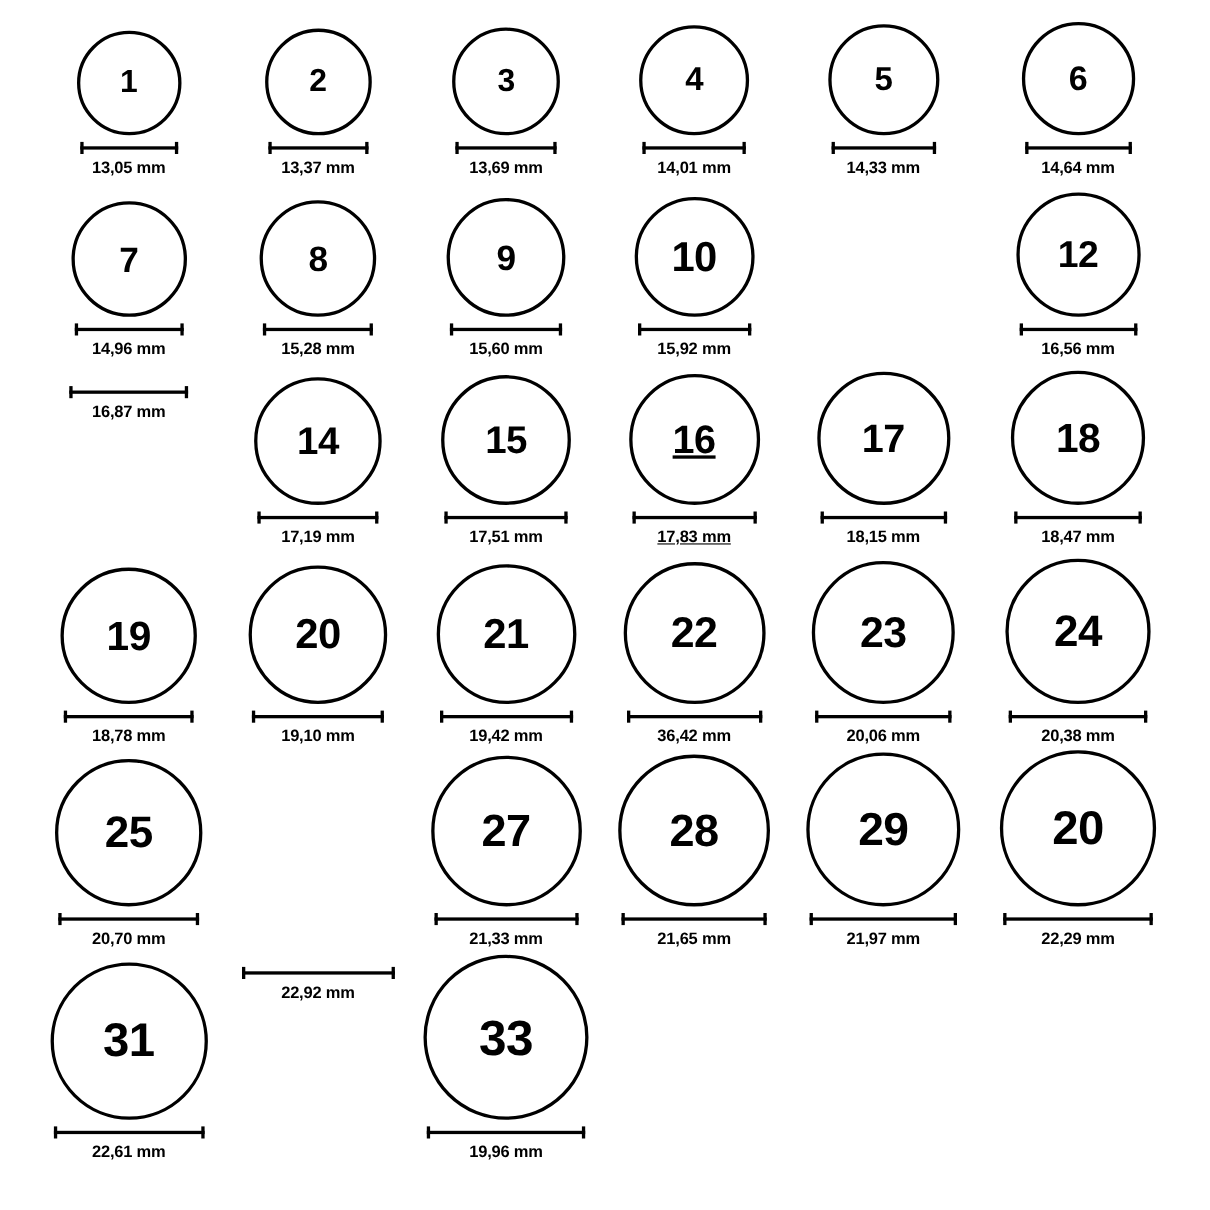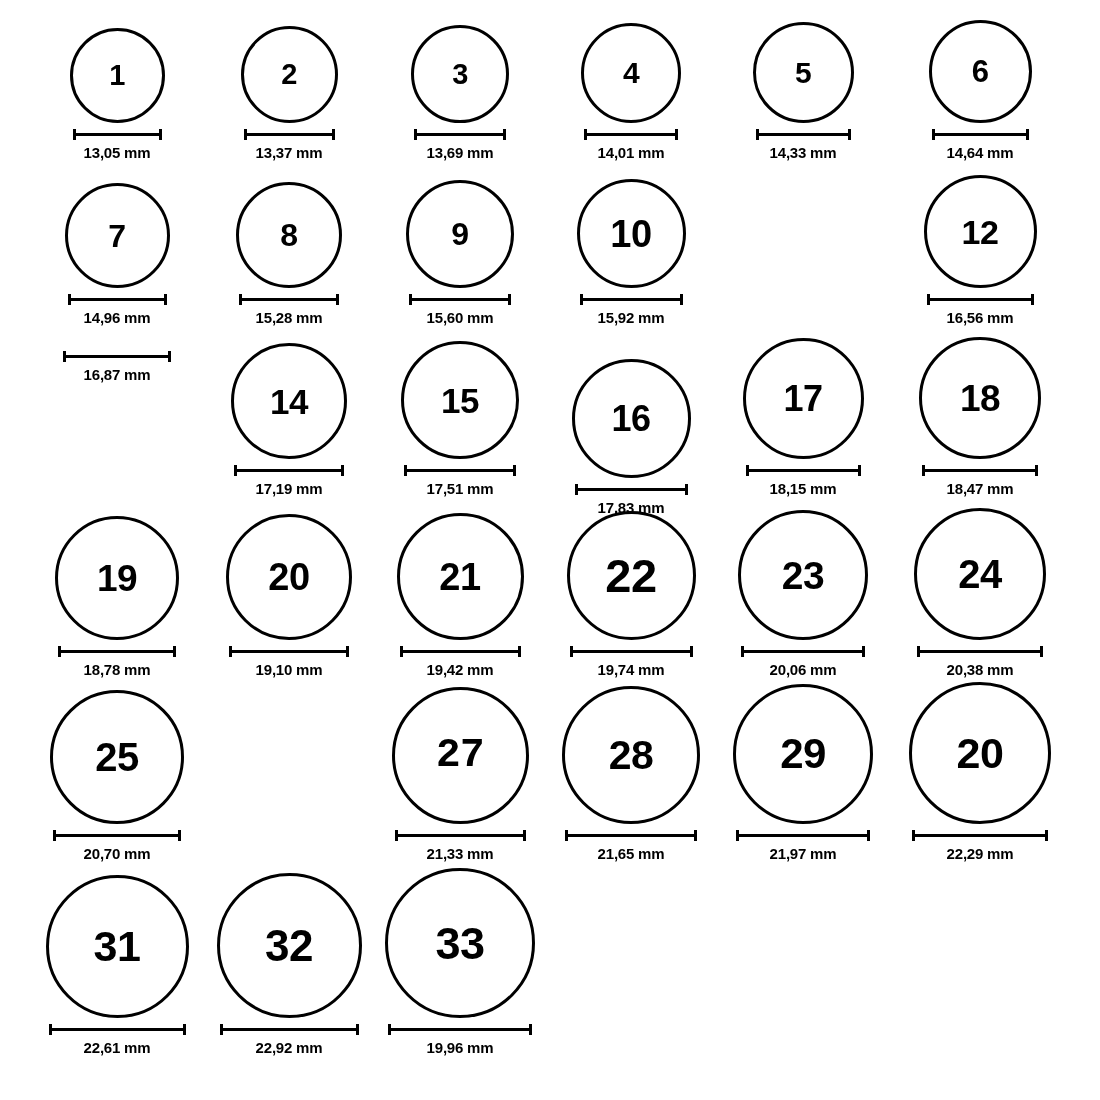--- a/index.html
+++ b/index.html
@@ -194,21 +194,21 @@
     </div>
     <div class="ring-cell" style="left: 370px; top: 341px; width: 180px;">
       <div class="ring-circle" style="width: 118px; height: 118px;">
         <span class="ring-number" style="font-size: 35px;">15</span>
       </div>
       <div class="ring-bar" style="width: 112px; margin-top: 6px;">
         <div class="bar-line"></div>
       </div>
       <div class="ring-label">17,51 mm</div>
     </div>
-    <div class="ring-cell" style="left: 541px; top: 359px; width: 180px;">
+    <div class="ring-cell" style="left: 541px; top: 340px; width: 180px; text-decoration: underline;">
       <div class="ring-circle" style="width: 119px; height: 119px;">
         <span class="ring-number" style="font-size: 36px;">16</span>
       </div>
       <div class="ring-bar" style="width: 113px; margin-top: 6px;">
         <div class="bar-line"></div>
       </div>
       <div class="ring-label">17,83 mm</div>
     </div>
     <div class="ring-cell" style="left: 713px; top: 338px; width: 180px;">
       <div class="ring-circle" style="width: 121px; height: 121px;">
@@ -250,26 +250,26 @@
       <div class="ring-circle" style="width: 127px; height: 127px;">
         <span class="ring-number" style="font-size: 38px;">21</span>
       </div>
       <div class="ring-bar" style="width: 121px; margin-top: 6px;">
         <div class="bar-line"></div>
       </div>
       <div class="ring-label">19,42 mm</div>
     </div>
     <div class="ring-cell" style="left: 541px; top: 511px; width: 180px;">
       <div class="ring-circle" style="width: 129px; height: 129px;">
-        <span class="ring-number" style="font-size: 47px;">22</span>
+        <span class="ring-number" style="font-size: 39px;">22</span>
       </div>
       <div class="ring-bar" style="width: 123px; margin-top: 6px;">
         <div class="bar-line"></div>
       </div>
-      <div class="ring-label">19,74 mm</div>
+      <div class="ring-label">36,42 mm</div>
     </div>
     <div class="ring-cell" style="left: 713px; top: 510px; width: 180px;">
       <div class="ring-circle" style="width: 130px; height: 130px;">
         <span class="ring-number" style="font-size: 39px;">23</span>
       </div>
       <div class="ring-bar" style="width: 124px; margin-top: 6px;">
         <div class="bar-line"></div>
       </div>
       <div class="ring-label">20,06 mm</div>
     </div>
@@ -285,21 +285,21 @@
     <div class="ring-cell" style="left: 27px; top: 690px; width: 180px;">
       <div class="ring-circle" style="width: 134px; height: 134px;">
         <span class="ring-number" style="font-size: 40px;">25</span>
       </div>
       <div class="ring-bar" style="width: 128px; margin-top: 6px;">
         <div class="bar-line"></div>
       </div>
       <div class="ring-label">20,70 mm</div>
     </div>
     <div class="ring-cell" style="left: 370px; top: 687px; width: 180px;">
-      <div class="ring-circle" style="width: 137px; height: 137px; font-family: Liberation Mono, monospace;">
+      <div class="ring-circle" style="width: 137px; height: 137px;">
         <span class="ring-number" style="font-size: 41px;">27</span>
       </div>
       <div class="ring-bar" style="width: 131px; margin-top: 6px;">
         <div class="bar-line"></div>
       </div>
       <div class="ring-label">21,33 mm</div>
     </div>
     <div class="ring-cell" style="left: 541px; top: 686px; width: 180px;">
       <div class="ring-circle" style="width: 138px; height: 138px;">
         <span class="ring-number" style="font-size: 41px;">28</span>
@@ -330,23 +330,20 @@
     <div class="ring-cell" style="left: 27px; top: 875px; width: 180px;">
       <div class="ring-circle" style="width: 143px; height: 143px;">
         <span class="ring-number" style="font-size: 43px;">31</span>
       </div>
       <div class="ring-bar" style="width: 137px; margin-top: 6px;">
         <div class="bar-line"></div>
       </div>
       <div class="ring-label">22,61 mm</div>
     </div>
     <div class="ring-cell" style="left: 199px; top: 873px; width: 180px;">
-      <div class="ring-circle" style="width: 145px; height: 145px;">
-        <span class="ring-number" style="font-size: 44px;">32</span>
-      </div>
       <div class="ring-bar" style="width: 139px; margin-top: 6px;">
         <div class="bar-line"></div>
       </div>
       <div class="ring-label">22,92 mm</div>
     </div>
     <div class="ring-cell" style="left: 370px; top: 868px; width: 180px;">
       <div class="ring-circle" style="width: 150px; height: 150px;">
         <span class="ring-number" style="font-size: 45px;">33</span>
       </div>
       <div class="ring-bar" style="width: 144px; margin-top: 6px;">

